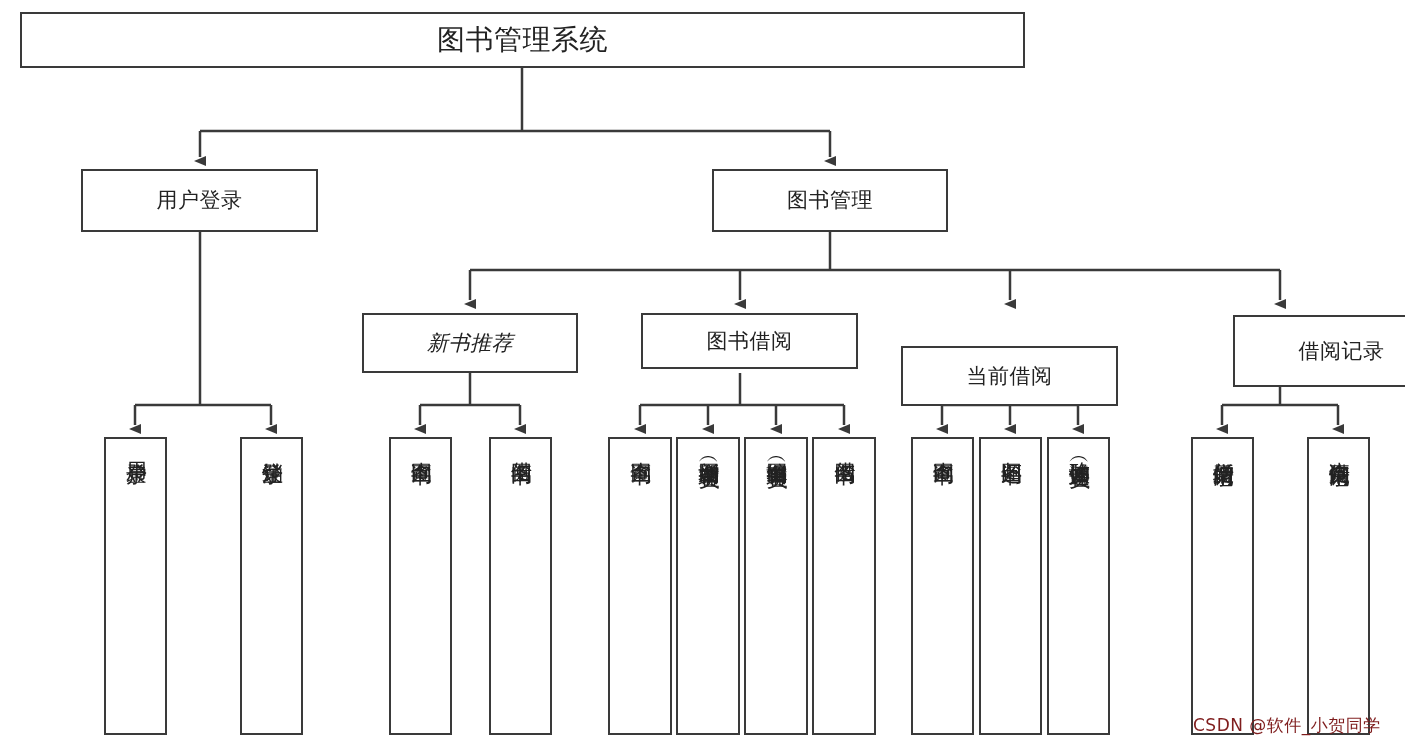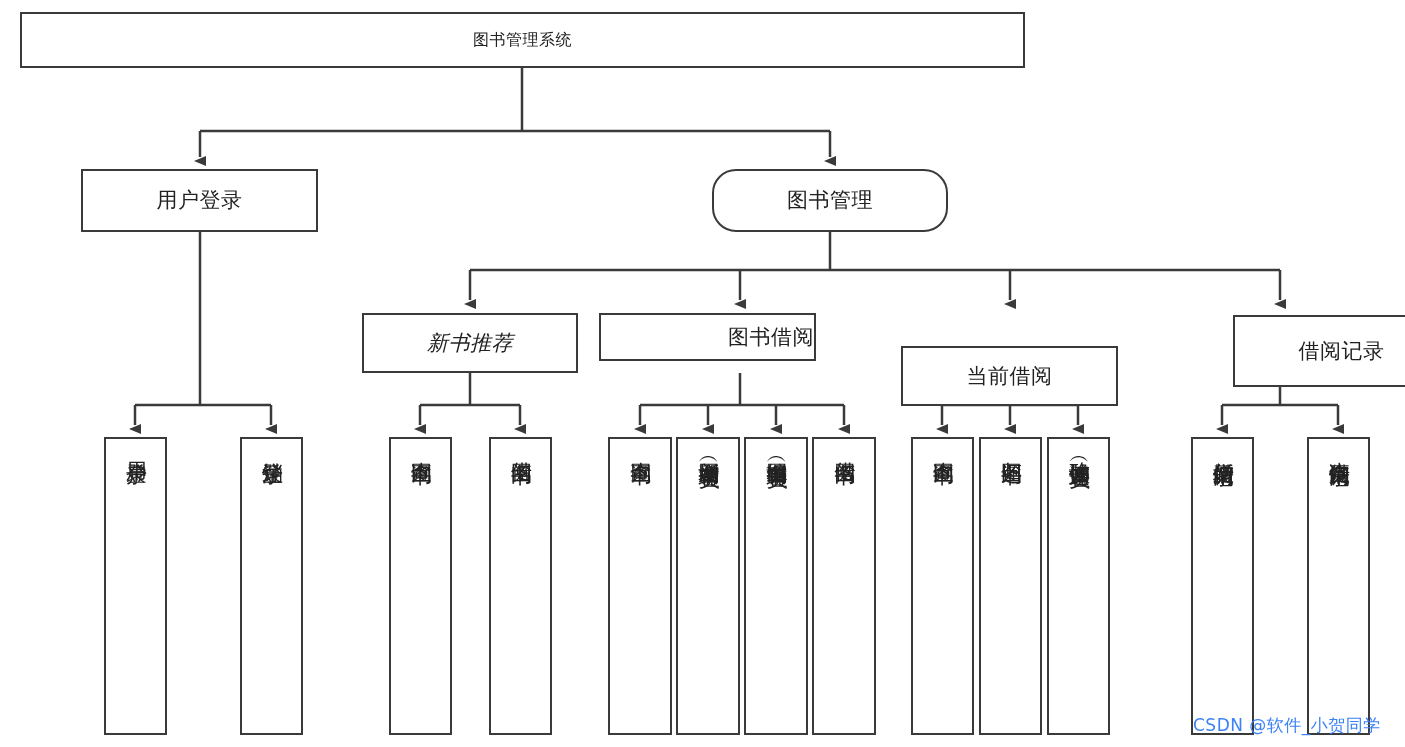--- a/index.html
+++ b/index.html
@@ -37,21 +37,21 @@
     z-index: 2;
   }
   .node .label {
     color: #222222;
     font-size: 21px;
     line-height: 1.15;
     letter-spacing: 0.5px;
     white-space: nowrap;
     text-align: center;
   }
-  .node.level-0 .label { font-size: 16px; }
+  .node.level-0 .label { font-size: 28px; }
   .node.level-1 .label { font-size: 21px; }
   .node.level-2 .label { font-size: 21px; }
   
   .node.leaf {
     align-items: flex-start;
     justify-content: center;
     padding-top: 6px;
   }
   .node.leaf .label {
     writing-mode: vertical-rl;
@@ -60,21 +60,21 @@
     line-height: 1.04;
     letter-spacing: 1px;
     white-space: nowrap;
     text-align: start;
   }
   .watermark {
     position: absolute;
     left: 1193px;
     top: 714px;
     font-size: 17px;
-    color: #3b82f6;
+    color: #7f1d1d;
     white-space: nowrap;
     z-index: 3;
     letter-spacing: 0.5px;
   }
 </style>
 </head>
 <body>
 
 <div id="canvas">
 
@@ -129,29 +129,29 @@
   </svg>
 
   <div class="node level-0" style="left:20px; top:12px; width:1005px; height:56px;">
     <span class="label">图书管理系统</span>
   </div>
 
   <div class="node level-1" style="left:81px; top:169px; width:237px; height:63px;">
     <span class="label">用户登录</span>
   </div>
 
-  <div class="node level-1" style="left:712px; top:169px; width:236px; height:63px;border-radius:24px;">
+  <div class="node level-1" style="left:712px; top:169px; width:236px; height:63px;">
     <span class="label">图书管理</span>
   </div>
 
   <div class="node level-2" style="left:362px; top:313px; width:216px; height:60px;font-style:italic;">
     <span class="label">新书推荐</span>
   </div>
 
-  <div class="node level-2" style="left:599px; top:313px; width:217px; height:48px;justify-content:flex-end;">
+  <div class="node level-2" style="left:641px; top:313px; width:217px; height:56px;">
     <span class="label">图书借阅</span>
   </div>
 
   <div class="node level-2" style="left:901px; top:313px; width:217px; height:60px;margin-top:33px;">
     <span class="label">当前借阅</span>
   </div>
 
   <div class="node level-2" style="left:1233px; top:315px; width:217px; height:72px;">
     <span class="label">借阅记录</span>
   </div>

